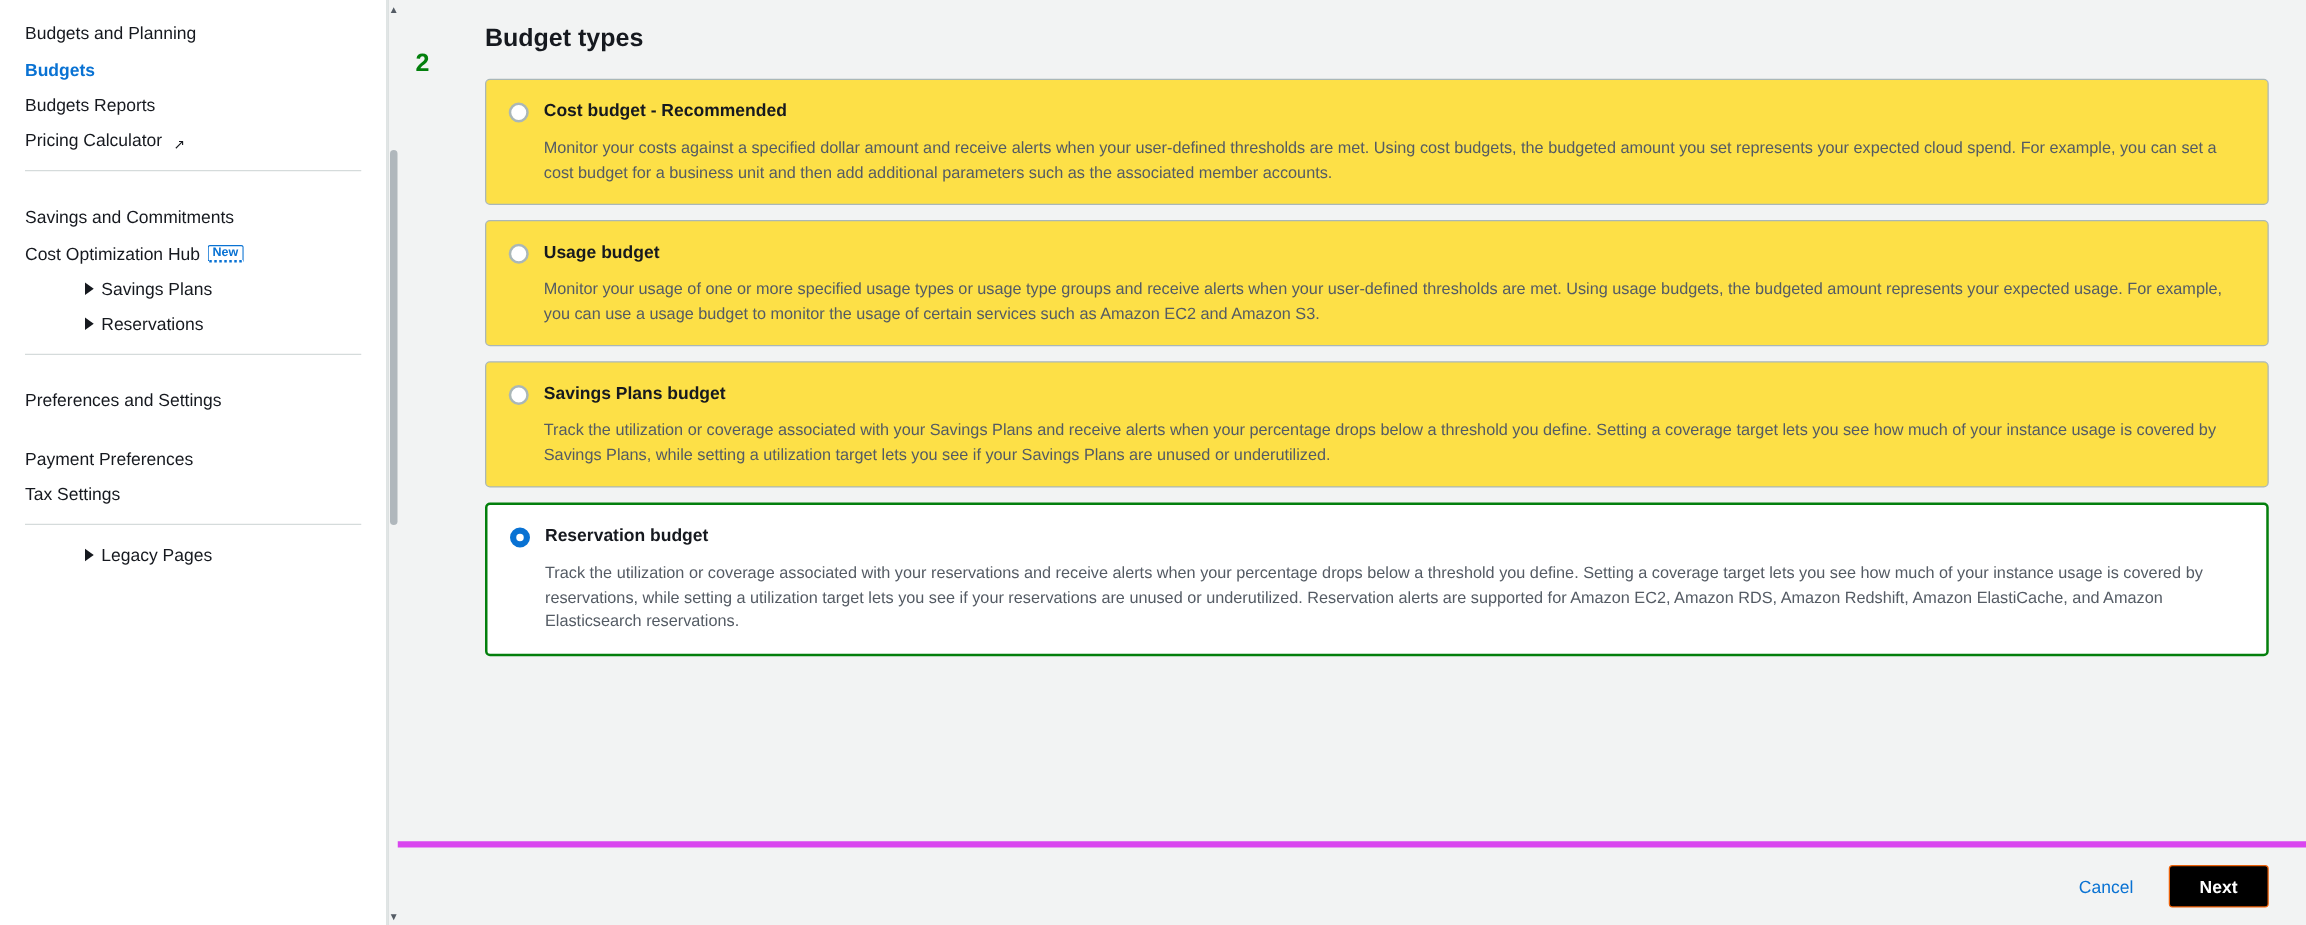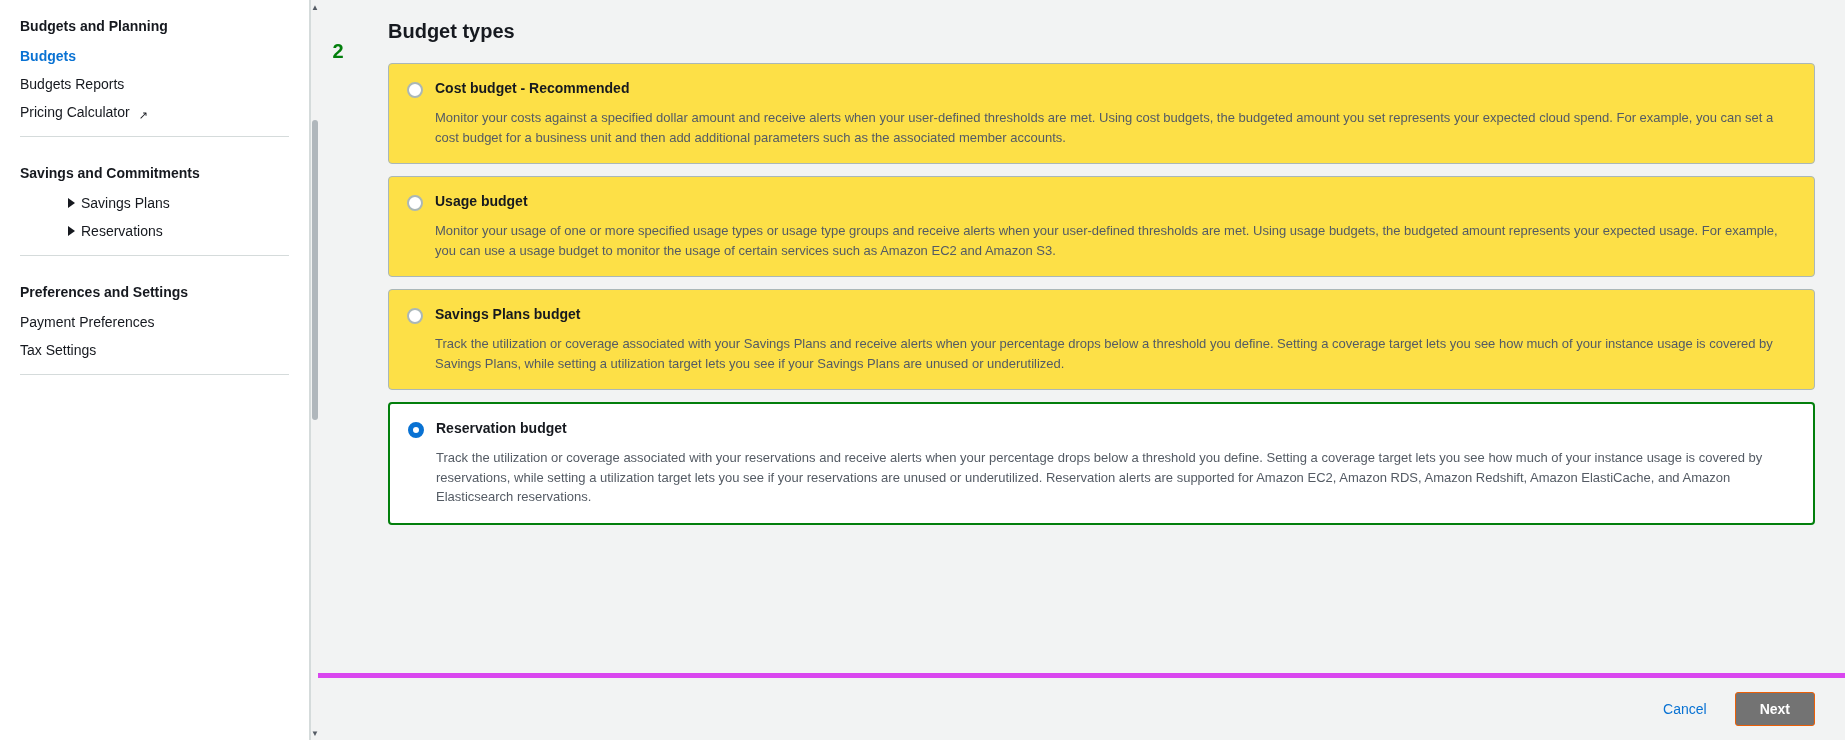--- a/index.html
+++ b/index.html
@@ -23,21 +23,21 @@
       height: 740px;
       overflow-y: auto;
       padding: 0;
       display: flex;
       flex-direction: column;
     }
     .sidebar::-webkit-scrollbar { width: 8px; }
     .sidebar::-webkit-scrollbar-thumb { background: #b0b7bc; border-radius: 4px; }
 
     .sidebar-section-header {
-      font-weight: 700;
+      font-weight: 400;
       font-size: 14px;
       color: #16191f;
       padding: 18px 20px 8px 20px;
     }
     .sidebar-item {
       padding: 6px 20px;
       font-size: 14px;
       color: #0972d3;
       cursor: pointer;
       display: flex;
@@ -215,21 +215,21 @@
     }
     .cancel-btn {
       background: transparent;
       border: none;
       color: #0972d3;
       font-size: 14px;
       cursor: pointer;
       padding: 8px 14px;
     }
     .next-btn {
-      background: #737373;
+      background: #000000;
       border: 1px solid #eb5f07;
       color: #fff;
       font-size: 14px;
       font-weight: 700;
       padding: 8px 24px;
       border-radius: 3px;
       cursor: pointer;
     }
 
     .external-link-icon {
@@ -254,37 +254,45 @@
   <div class="sidebar-item active">Budgets</div>
   <div class="sidebar-item inactive">Budgets Reports</div>
   <div class="sidebar-item inactive" style="color:#16191f;">
     <span>Pricing Calculator</span>
     <span class="external-link-icon"></span>
   </div>
 
   <hr class="sidebar-divider">
 
   <div class="sidebar-section-header">Savings and Commitments</div>
+  <div class="sidebar-item inactive" style="color:#16191f; display:flex; align-items:center; gap:6px;">
+    <span>Cost Optimization Hub</span>
+    <span class="new-badge">New</span>
+  </div>
   <div class="sidebar-collapsible">
     <span class="triangle-right"></span>
     <span>Savings Plans</span>
   </div>
   <div class="sidebar-collapsible">
     <span class="triangle-right"></span>
     <span>Reservations</span>
   </div>
 
   <hr class="sidebar-divider">
 
   <div class="sidebar-section-header">Preferences and Settings</div>
-  <div class="sidebar-item inactive" style="color:#16191f;">Payment Preferences</div>
+  <div class="sidebar-item inactive" style="color:#16191f;margin-top:17px;">Payment Preferences</div>
   <div class="sidebar-item inactive" style="color:#16191f;">Tax Settings</div>
 
   <hr class="sidebar-divider">
 
+  <div class="sidebar-collapsible">
+    <span class="triangle-right"></span>
+    <span>Legacy Pages</span>
+  </div>
 </div>
 
 <div class="scrollbar-container">
   <div class="scroll-arrow" style="position:absolute;top:0;">▲</div>
   <div class="scrollbar-thumb"></div>
   <div class="scroll-arrow" style="position:absolute;bottom:0;">▼</div>
 </div>
 
 <div class="main-content">
   <div class="content-area">

